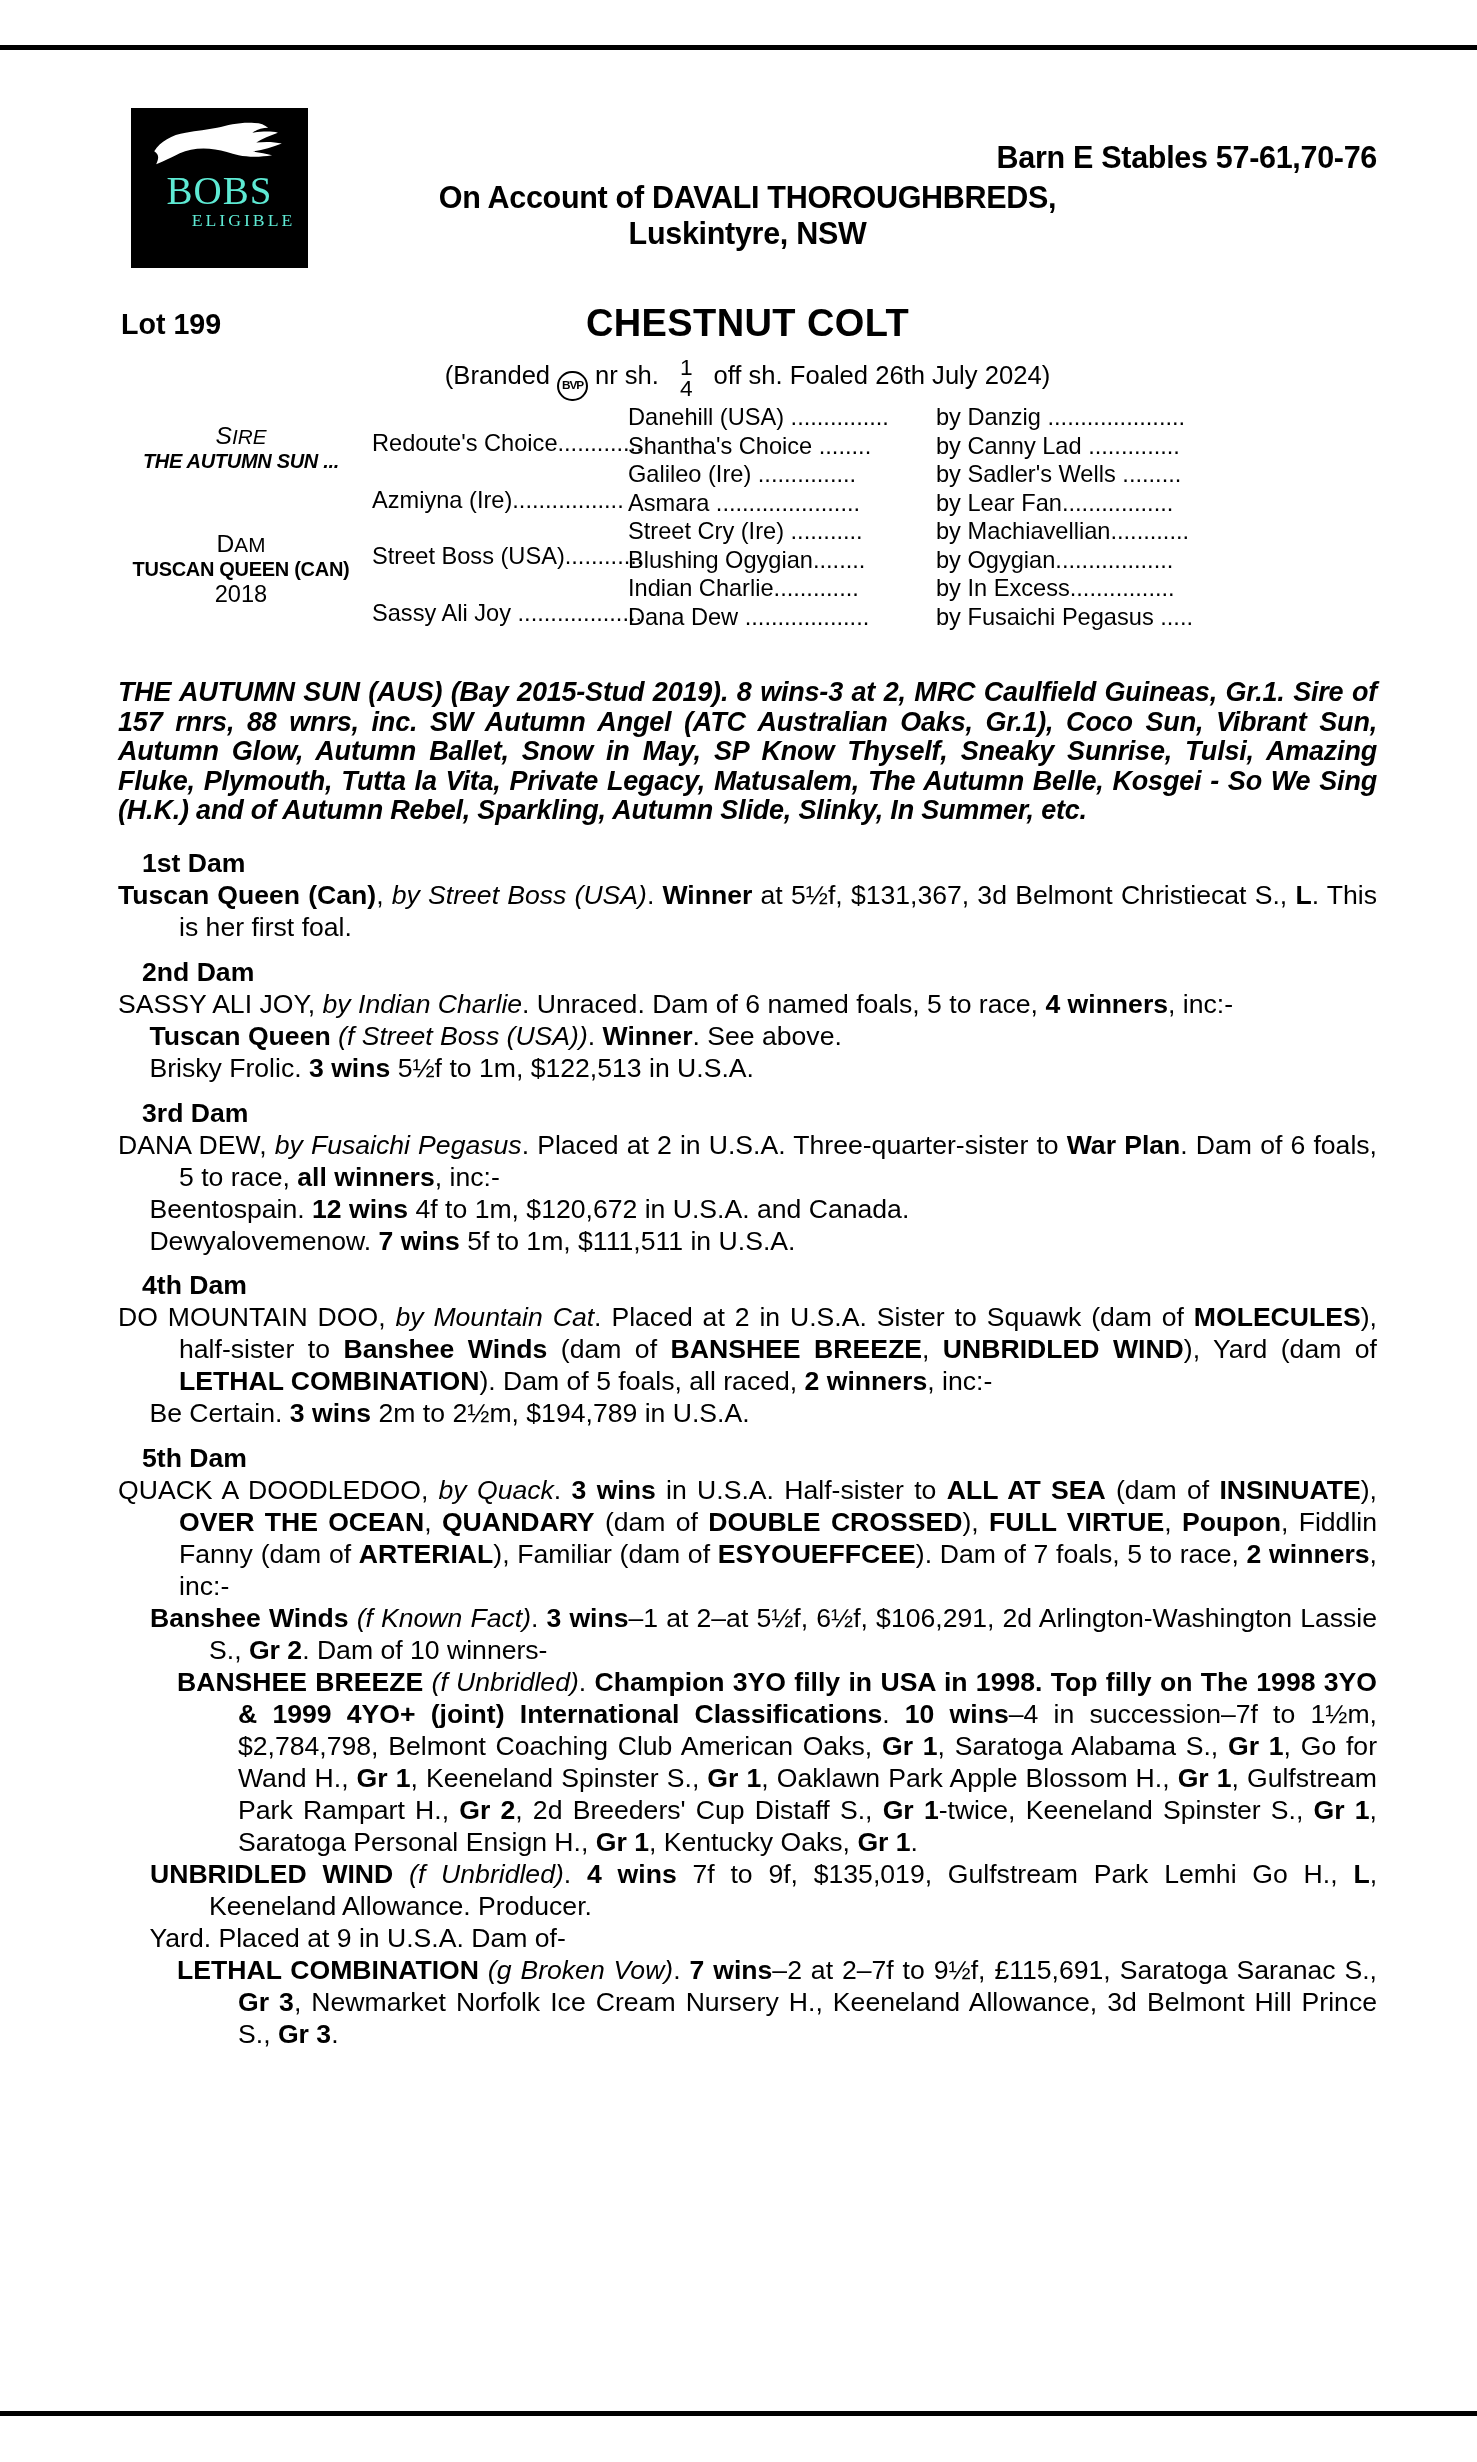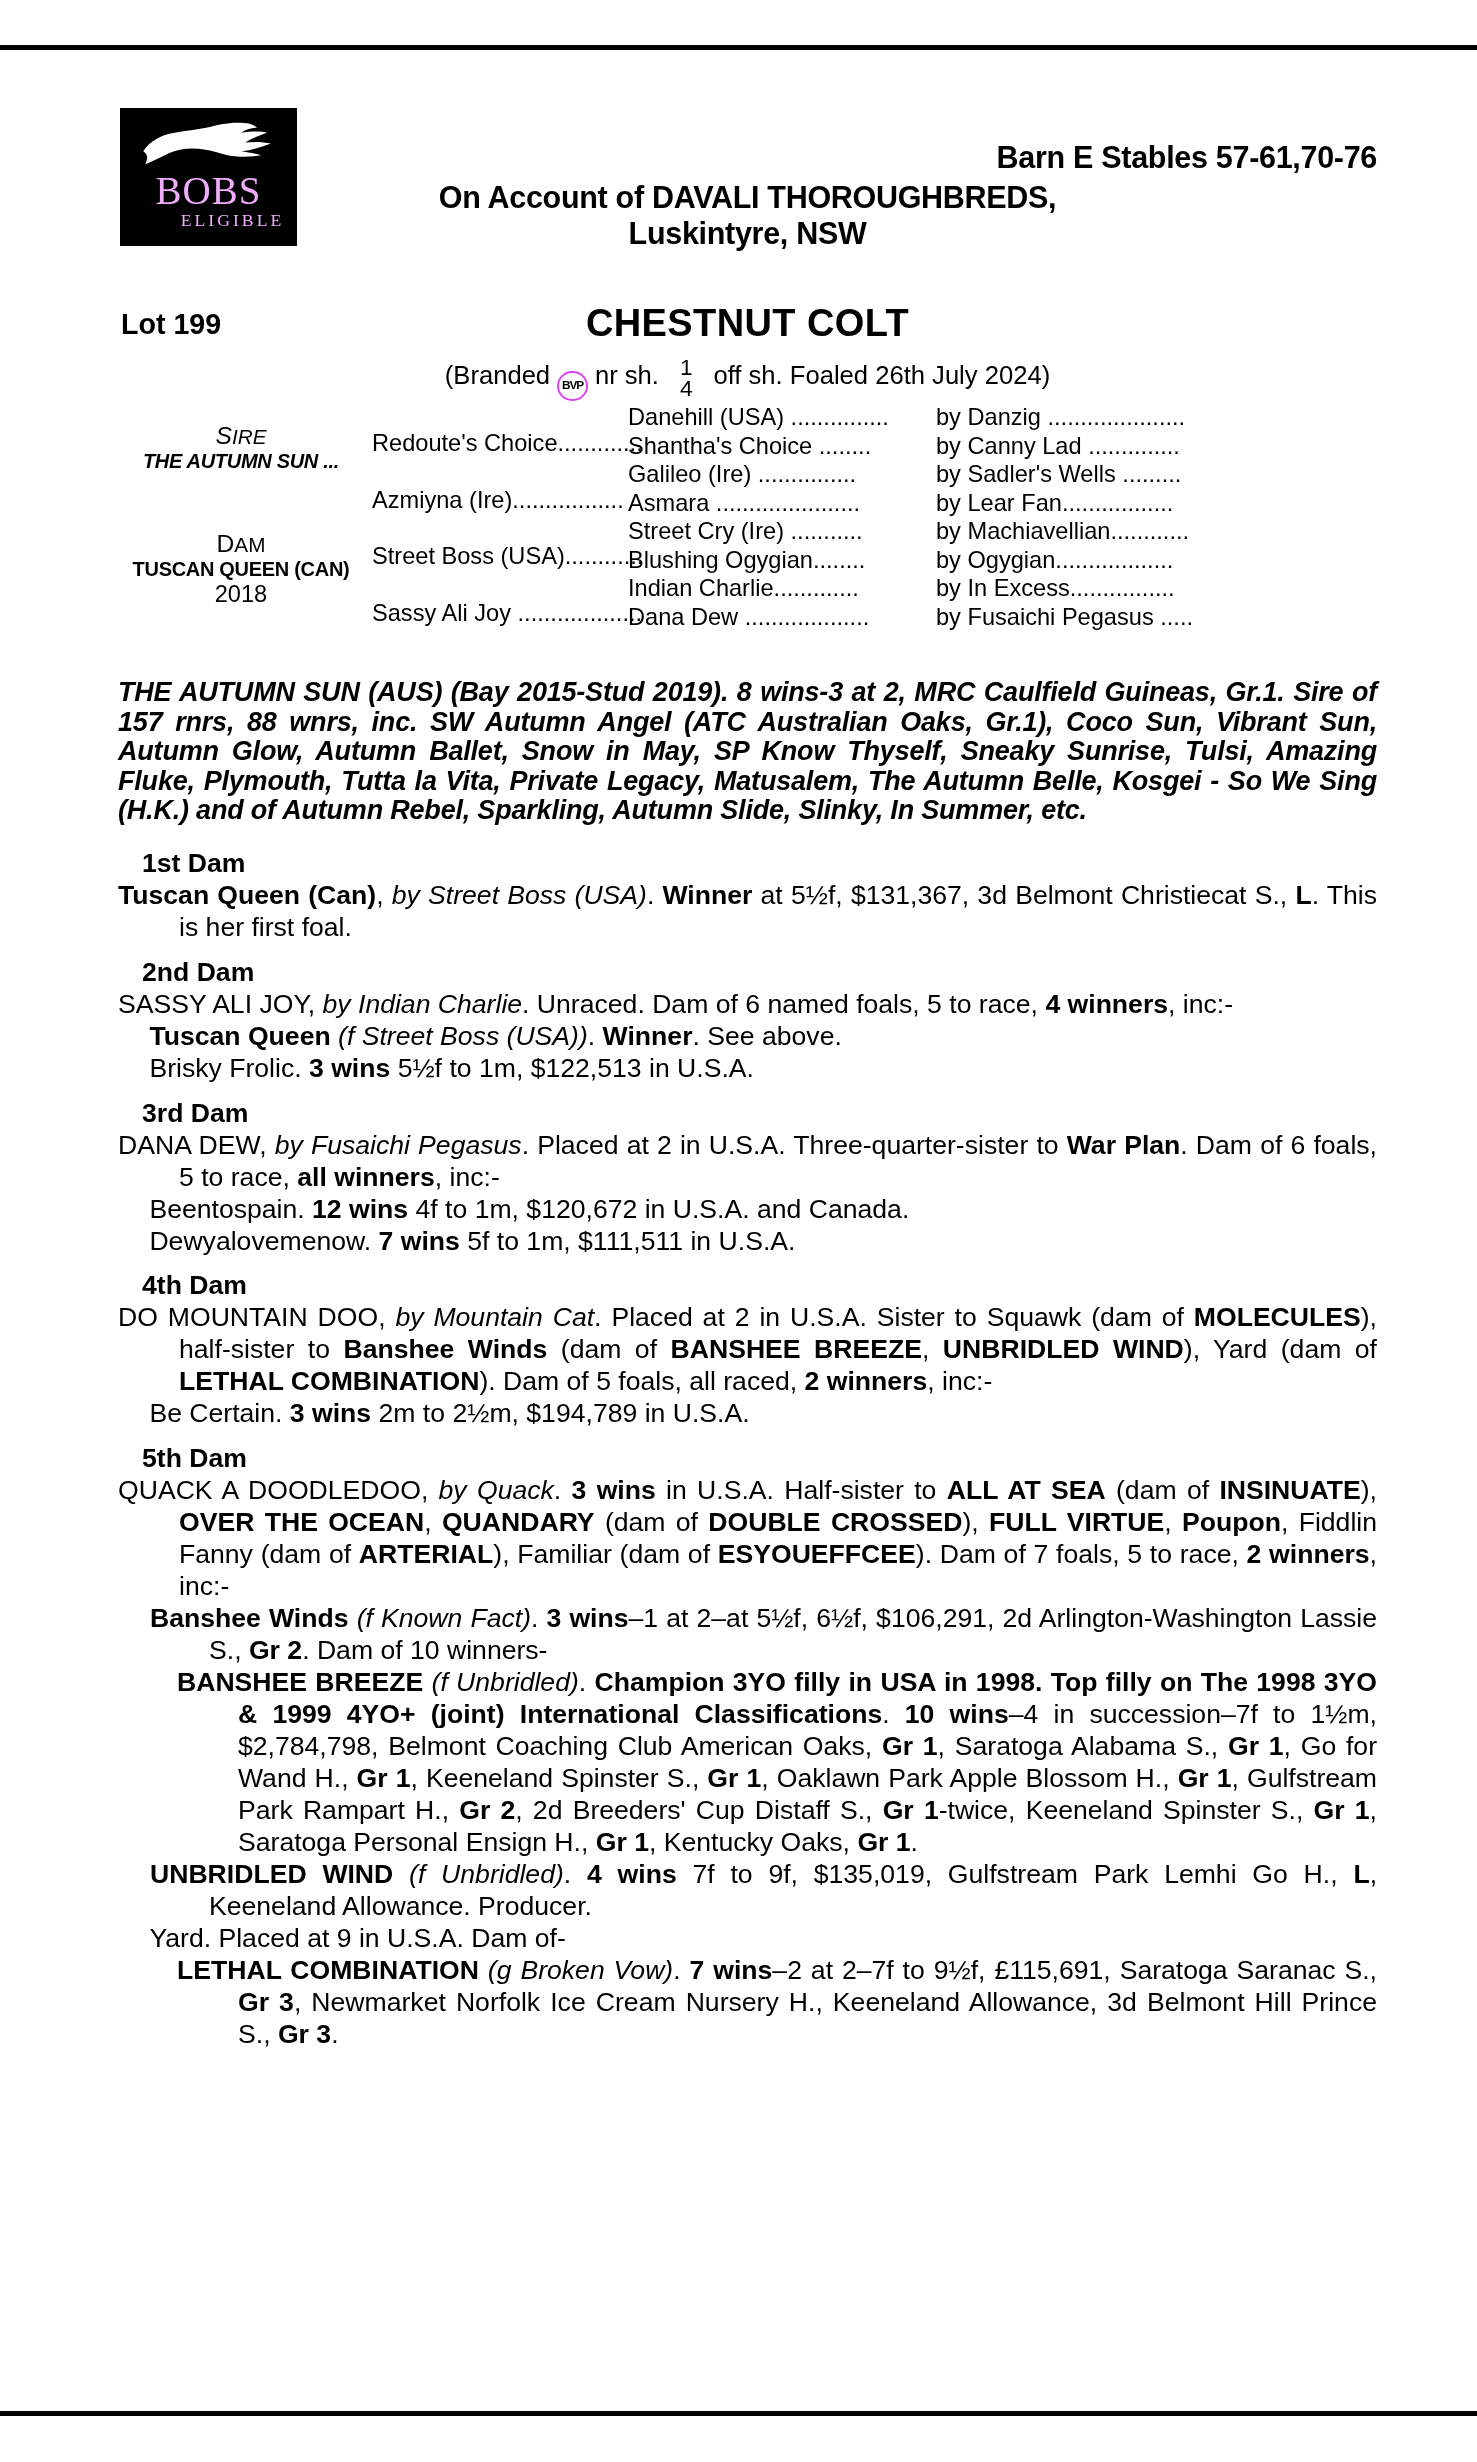--- a/index.html
+++ b/index.html
@@ -42,26 +42,26 @@
     width: 1259px;
   }
 
   
   .header-zone {
     position: relative;
     height: 197px;
   }
   .bobs-logo {
     position: absolute;
-    left: 2px;
+    left: 13px;
     top: 49px;
     width: 177px;
-    height: 138px;
+    height: 160px;
     background: #000;
-    color: #f0abfc;
+    color: #5eead4;
     text-align: center;
     overflow: hidden;
   }
   .bobs-horse {
     margin: 9.9px auto 0;
     width: 148px;
     height: 53px;
     display: block;
   }
   .bobs-word {
@@ -130,21 +130,21 @@
     left: 0; right: 0;
     top: 298px;
     text-align: center;
     font-size: 25.6px;
     white-space: nowrap;
   }
   .brand-mark {
     display: inline-block;
     width: 26.6px;
     height: 26.6px;
-    border: 2px solid #d946ef;
+    border: 2px solid #000000;
     border-radius: 50%;
     font-size: 11.8px;
     line-height: 24.6px;
     text-align: center;
     font-weight: bold;
     vertical-align: -4.9px;
     letter-spacing: -1px;
   }
   .frac {
     display: inline-block;

